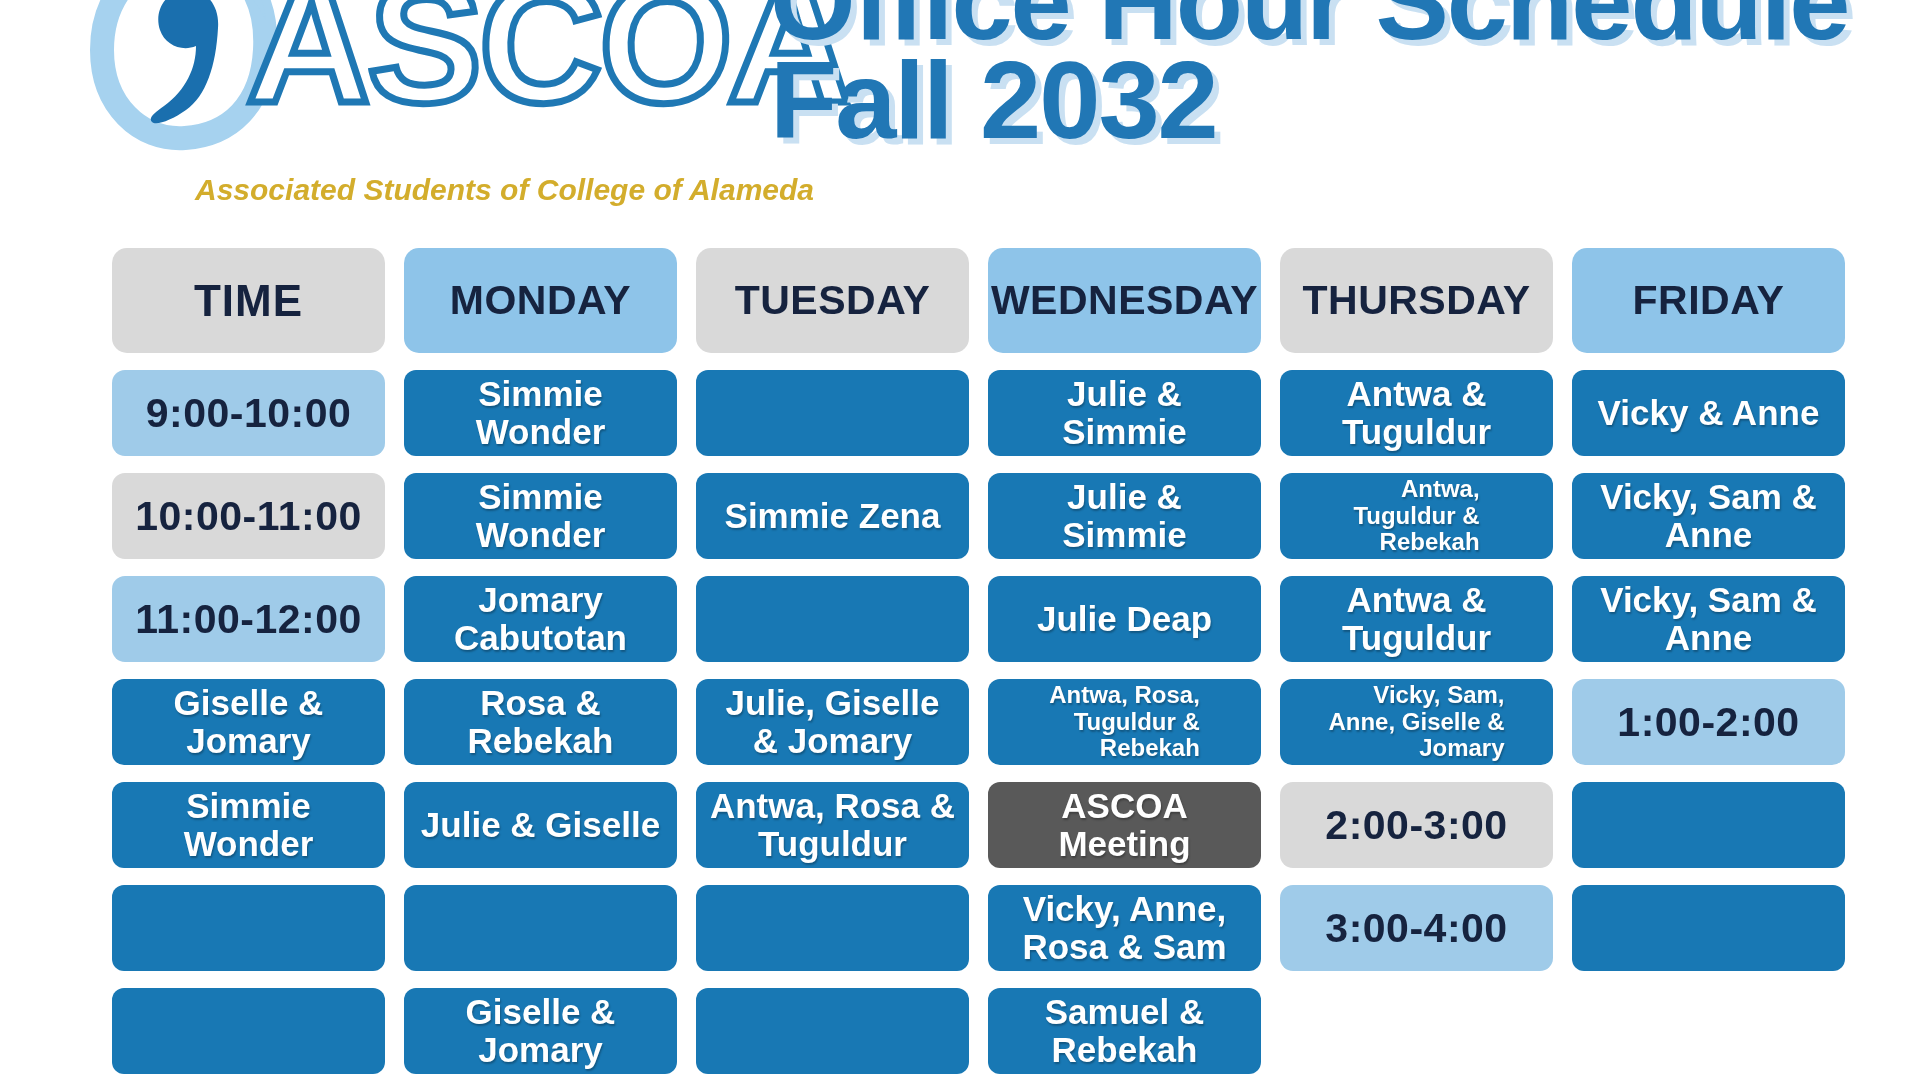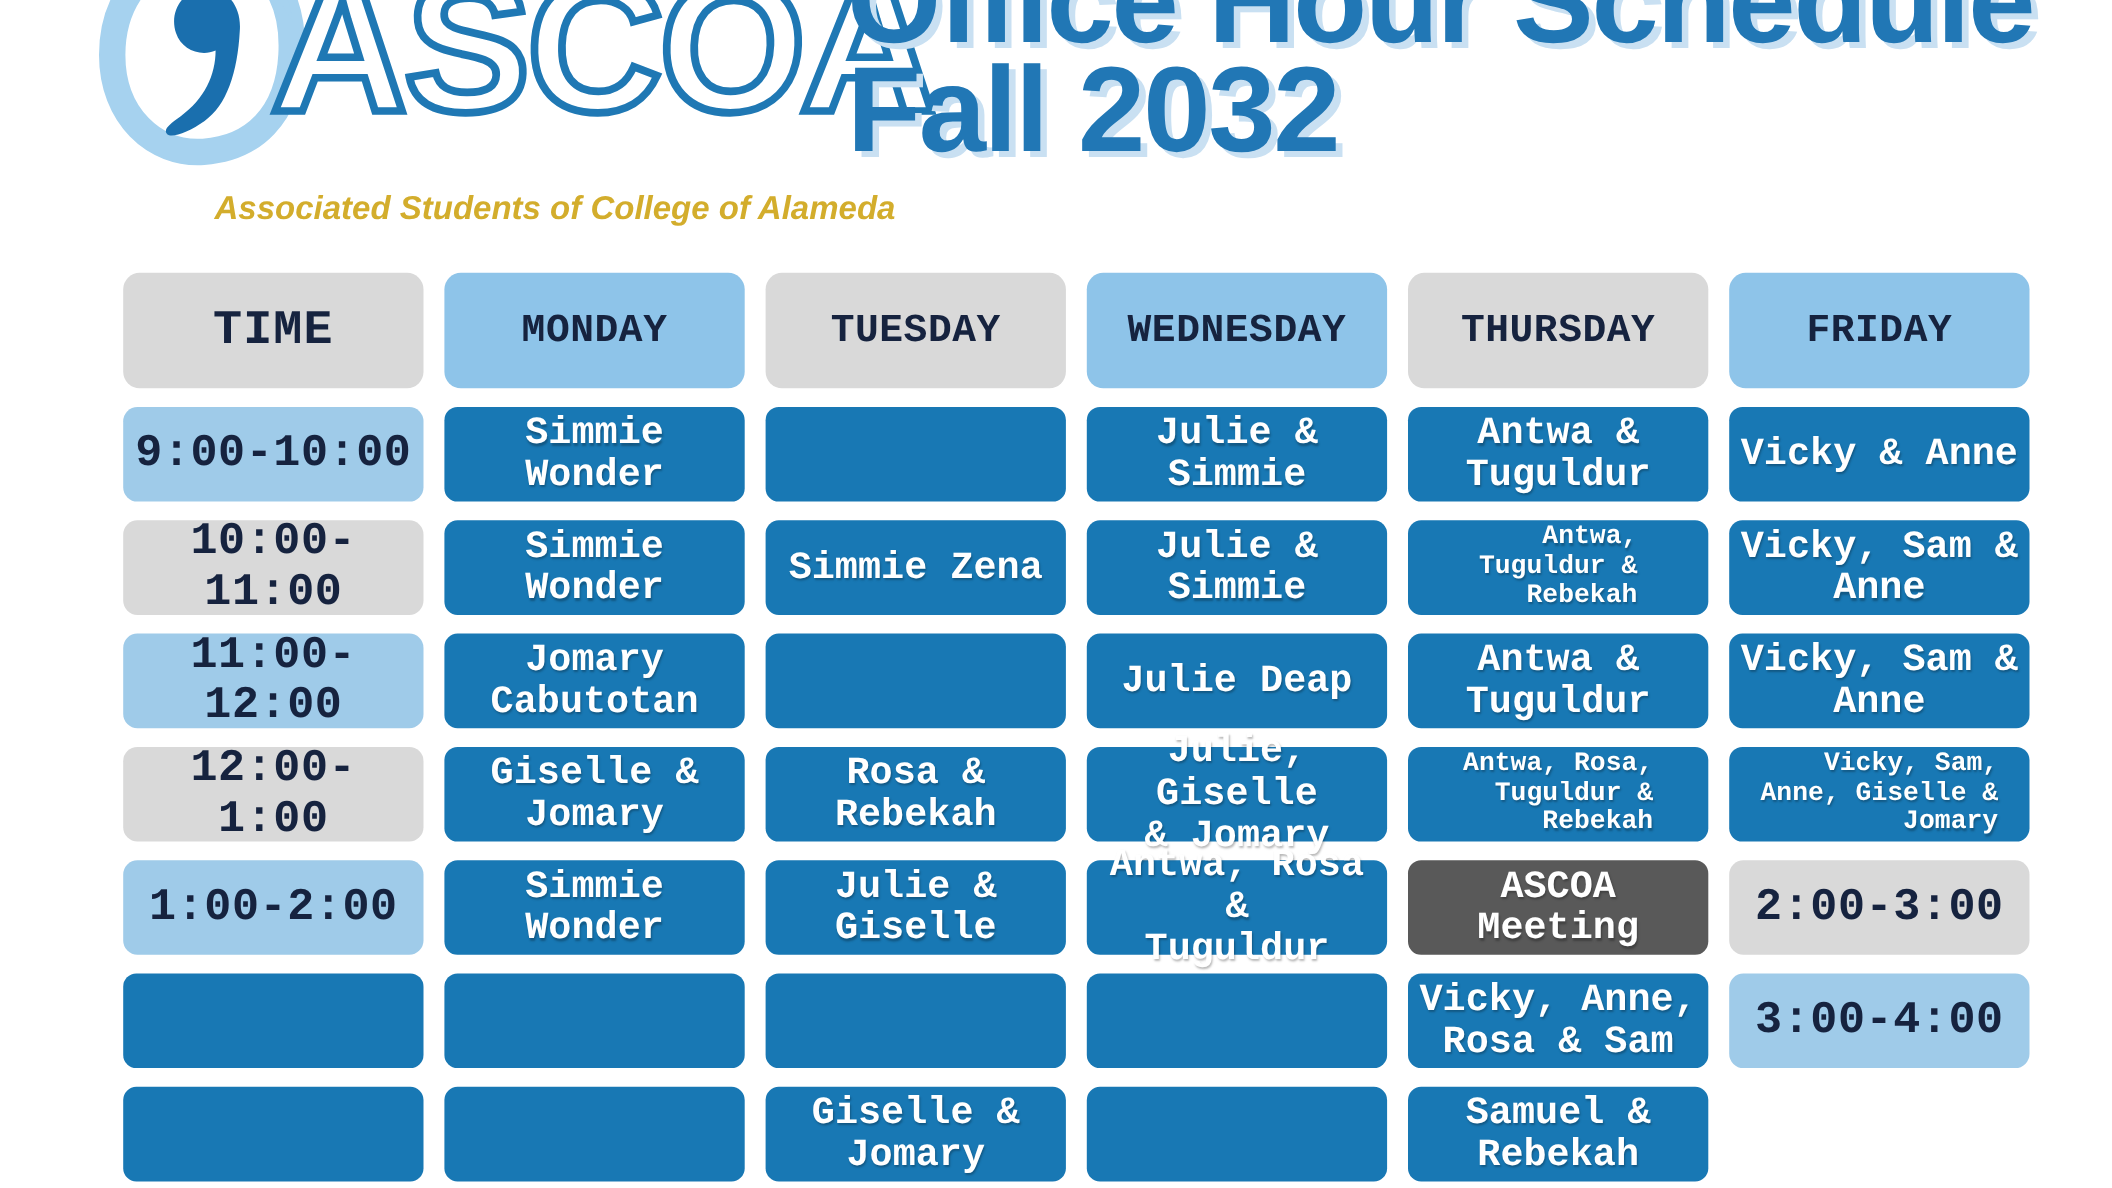--- a/index.html
+++ b/index.html
@@ -46,24 +46,23 @@
     grid-template-columns:repeat(6,273px);
     grid-template-rows:105px repeat(7,86px);
     column-gap:19px;row-gap:17px;
   }
   .cell{
     border-radius:13px;
     display:flex;align-items:center;justify-content:center;
     text-align:center;
     box-sizing:border-box;
     padding:2px 10px;
-    font-family:Liberation Mono, monospace;
   }
   .cell.head{
-    font-size:36px;font-weight:700;color:var(--navy,#16233f);
+    font-size:41px;font-weight:700;color:var(--navy,#16233f);
     letter-spacing:0.5px;border-radius:15px;
   }
   .cell.head.time-head{font-size:44px;letter-spacing:1px;}
   .cell.gy{background:var(--gray,#d9d9d9);}
   .cell.lb{background:var(--light-blue,#8ec4e9);}
   .cell.time{
     font-size:41px;font-weight:700;color:var(--navy,#16233f);
     letter-spacing:0.5px;
   }
   .cell.time.lb{background:var(--light-blue-soft,#9fcbe9);}
@@ -128,21 +127,20 @@
 Anne</div>
       <div class="cell time lb">11:00-12:00</div>
       <div class="cell name">Jomary
 Cabutotan</div>
       <div class="cell name"></div>
       <div class="cell name">Julie Deap</div>
       <div class="cell name">Antwa &amp;
 Tuguldur</div>
       <div class="cell name">Vicky, Sam &amp;
 Anne</div>
-      <div class="cell time gy">12:00- 1:00</div>
       <div class="cell name">Giselle &amp;
 Jomary</div>
       <div class="cell name">Rosa &amp;
 Rebekah</div>
       <div class="cell name">Julie, Giselle
 &amp; Jomary</div>
       <div class="cell name small">Antwa, Rosa,
 Tuguldur &amp;
 Rebekah</div>
       <div class="cell name small">Vicky, Sam,

